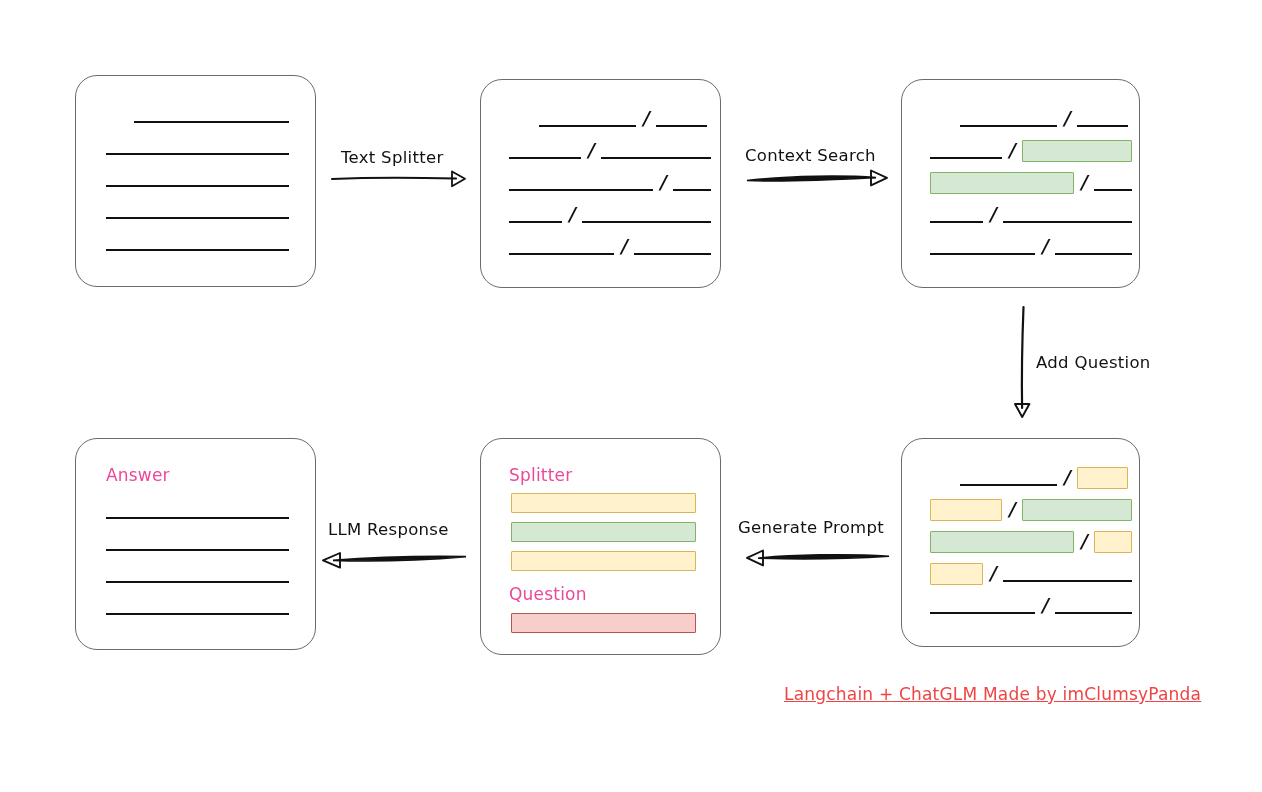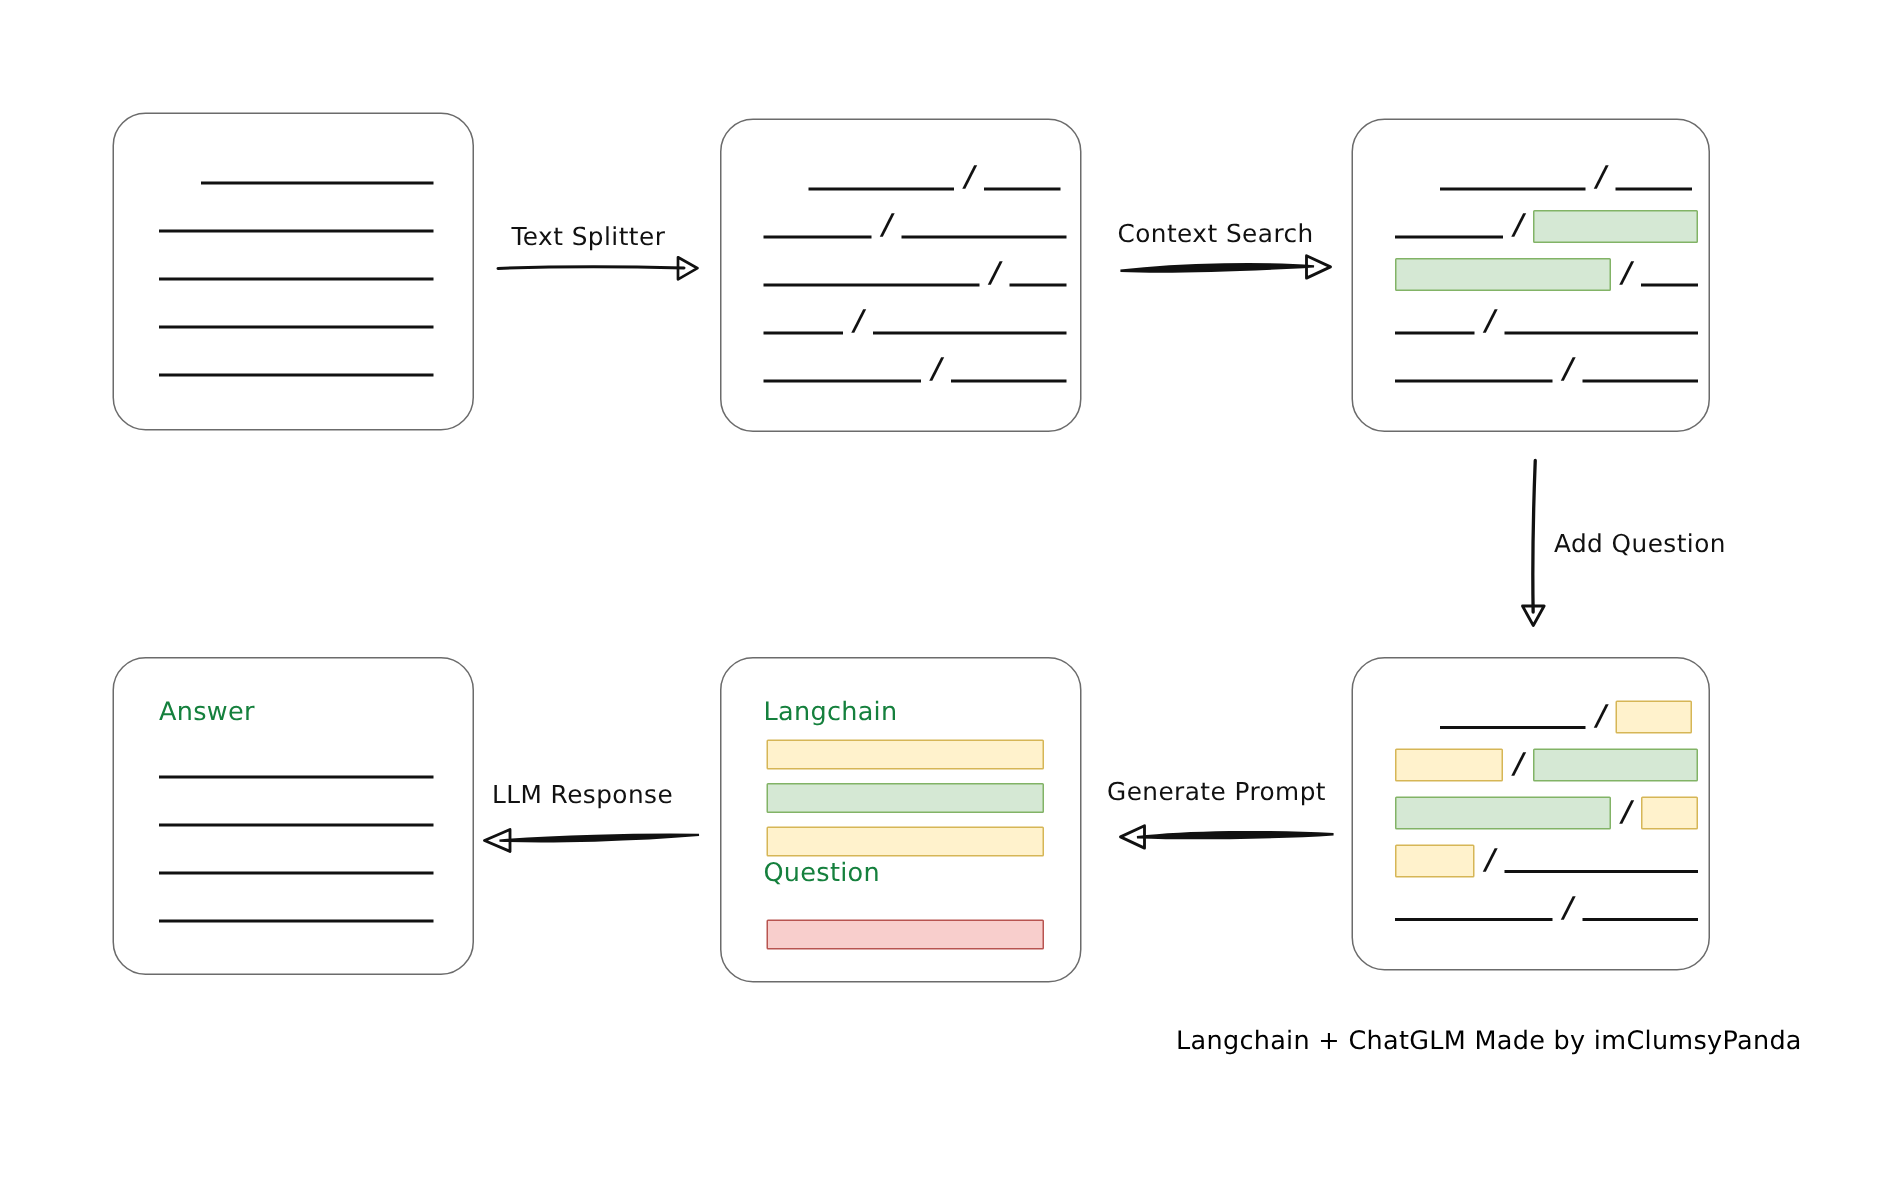--- a/index.html
+++ b/index.html
@@ -21,21 +21,21 @@
     position: absolute;
     box-sizing: border-box;
     border: 1.3px solid #6b6b6b;
     border-radius: 22px;
     background: #ffffff;
   }
   .box-title {
     position: absolute;
     font-family: "DejaVu Sans", sans-serif;
     font-size: 17px;
-    color: #15803d;
+    color: #ec4899;
     letter-spacing: 0.2px;
     white-space: nowrap;
   }
   
   .seg {
     position: absolute;
     box-sizing: border-box;
     height: 2.2px;
     background: #111111;
   }
@@ -80,23 +80,24 @@
     letter-spacing: 0.3px;
   }
   .arrow-svg {
     position: absolute;
     overflow: visible;
   }
   .footer {
     position: absolute;
     font-family: "DejaVu Sans", sans-serif;
     font-size: 17px;
-    color: #000000;
+    color: #ef4444;
     white-space: nowrap;
     letter-spacing: 0.2px;
+    text-decoration: underline;
   }
 </style>
 </head>
 <body>
 
 <div id="canvas">
 
   <div class="box" style="left:75px; top:75px; width:241px; height:212px;">
     <div class="node-body">
         <div class="seg" style="left: 58px; top: 45px; width: 155px;"></div>
@@ -185,27 +186,27 @@
       </div>
   </div>
 
   <div class="edge-label" style="left:738px; top:518px;">Generate Prompt</div>
   <svg class="arrow-svg" style="left:741px; top:546px;" width="150" height="24" viewBox="0 0 150 24">
     <path d="M148,10.2 C105,7.6 50,8.6 17,12.2 C50,13.2 105,13.0 148,10.2 Z" stroke="#111" stroke-width="1.6" fill="#111"></path>
     <path d="M22,4.5 L6,11.9 L22,19.4 Z" stroke="#111" stroke-width="1.9" fill="none" stroke-linejoin="round"></path>
   </svg>
 
   <div class="box" style="left:480px; top:438px; width:241px; height:217px;">
-    <div class="box-title" style="left:28px; top:26px;">Langchain</div>
+    <div class="box-title" style="left:28px; top:26px;">Splitter</div>
     <div>
         <div class="bar yellow" style="left: 30px; top: 54px; width: 185px;"></div>
         <div class="bar green" style="left: 30px; top: 83px; width: 185px;"></div>
         <div class="bar yellow" style="left: 30px; top: 112px; width: 185px;"></div>
       </div>
-    <div class="box-title" style="left:28px; top:133px;text-align:center;">Question</div>
+    <div class="box-title" style="left:28px; top:145px;text-align:center;">Question</div>
     <div>
         <div class="bar red" style="left: 30px; top: 174px; width: 185px;"></div>
       </div>
   </div>
 
   <div class="edge-label" style="left:328px; top:520px;">LLM Response</div>
   <svg class="arrow-svg" style="left:318px; top:548px;" width="150" height="24" viewBox="0 0 150 24">
     <path d="M148,8.6 C105,8.0 50,9.6 15,12.4 C50,13.6 105,12.2 148,8.6 Z" stroke="#111" stroke-width="1.6" fill="#111"></path>
     <path d="M22,5.0 L5,12.3 L22,19.6 Z" stroke="#111" stroke-width="1.9" fill="none" stroke-linejoin="round"></path>
   </svg>

